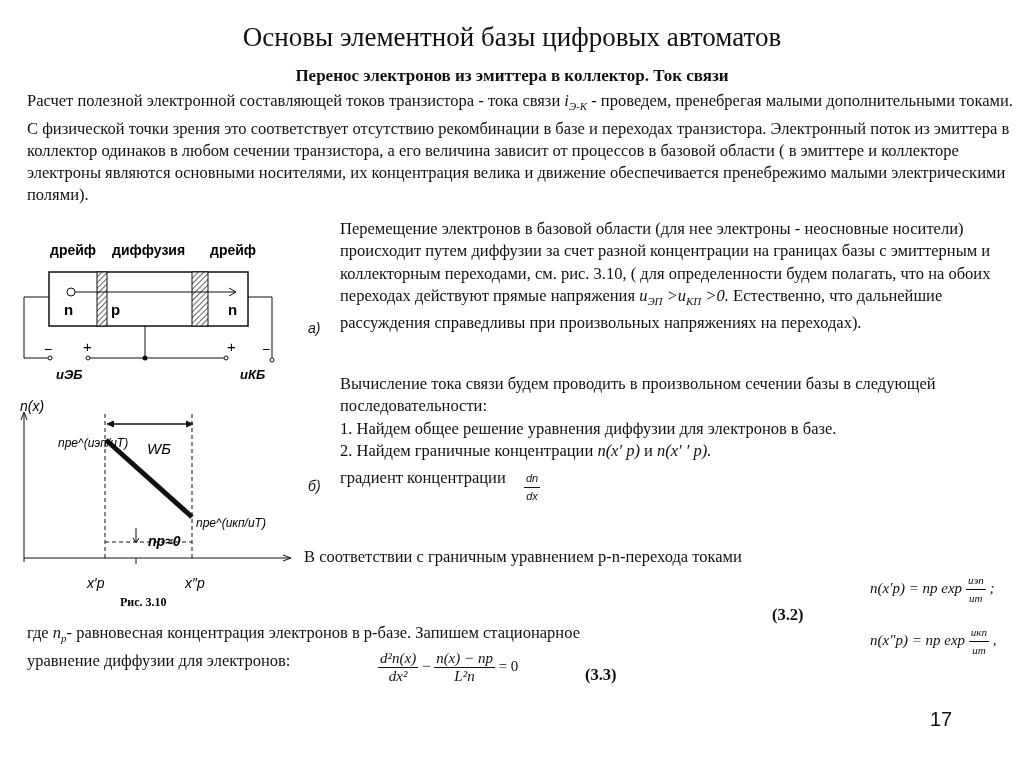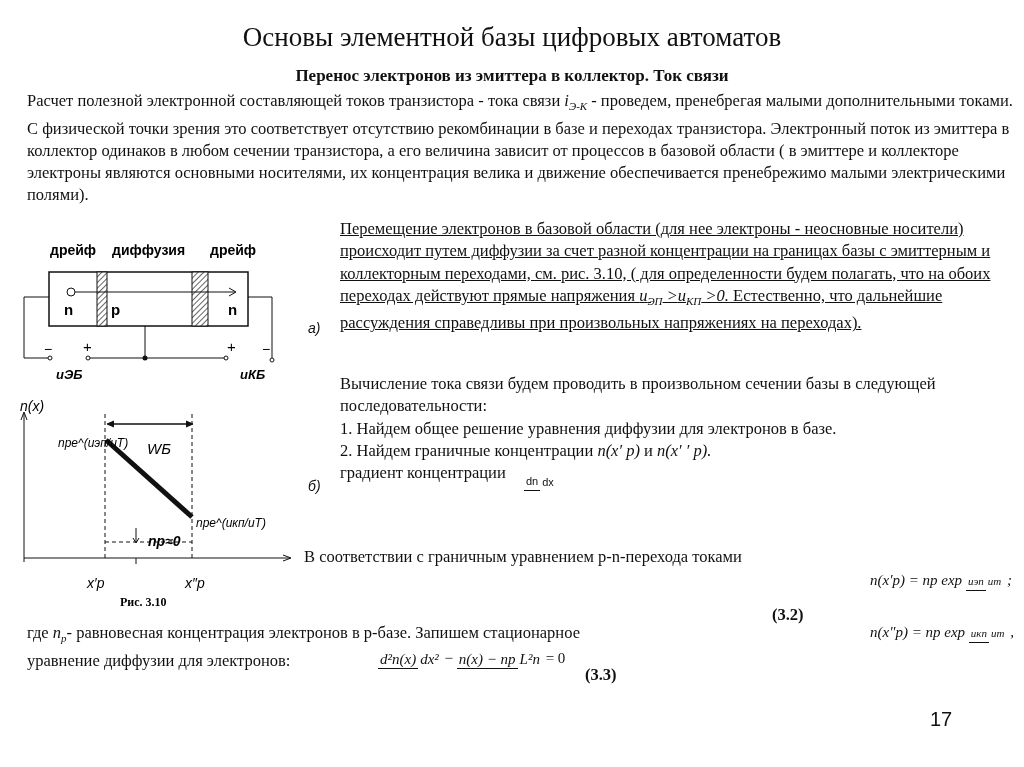--- a/index.html
+++ b/index.html
@@ -2,31 +2,31 @@
 <html><head>
 <meta charset="utf-8">
 <style>
   html,body{margin:0;padding:0;background:#fff;}
   body{width:1024px;height:767px;position:relative;overflow:hidden;font-family:"Liberation Serif","DejaVu Serif",serif;color:#111;}
   .abs{position:absolute;}
   .title{left:0;width:1024px;top:22px;text-align:center;font-size:27px;}
   .subtitle{left:0;width:1024px;top:66px;text-align:center;font-size:17px;font-weight:bold;}
   .para{font-size:16.5px;line-height:22.3px;}
   .p1{left:27px;top:90px;width:990px;}
-  .p2{left:340px;top:218px;width:680px;text-decoration:underline;}
+  .p2{left:340px;top:218px;width:680px;}
   .p3{left:340px;top:373px;width:680px;}
   .p4{left:304px;top:546px;width:700px;}
   .p5{left:27px;top:622px;width:700px;}
   .it{font-style:italic;}
   sub{font-size:11px;}
   .sans{font-family:"Liberation Sans","DejaVu Sans",sans-serif;}
   .lbl-a,.lbl-b{font-family:"Liberation Sans",sans-serif;font-style:italic;font-size:14px;}
   .eqno{font-weight:bold;font-size:16.5px;}
   .pagenum{left:930px;top:708px;font-family:"Liberation Sans",sans-serif;font-size:20px;}
-  .frac{display:inline-flex;flex-direction:row;align-items:center;vertical-align:middle;}
+  .frac{display:inline-flex;flex-direction:column;align-items:center;vertical-align:middle;font-style:italic;}
   .frac .num{border-bottom:1px solid #111;padding:0 2px;line-height:17px;}
   .frac .den{line-height:17px;padding:0 2px;}
   .eq{font-size:15px;font-style:italic;}
   svg text{font-family:"Liberation Sans",sans-serif;}
 </style>
 </head>
 <body>
 
 <div class="abs title">Основы элементной базы цифровых автоматов</div>
 <div class="abs subtitle">Перенос электронов из эмиттера в коллектор. Ток связи</div>

